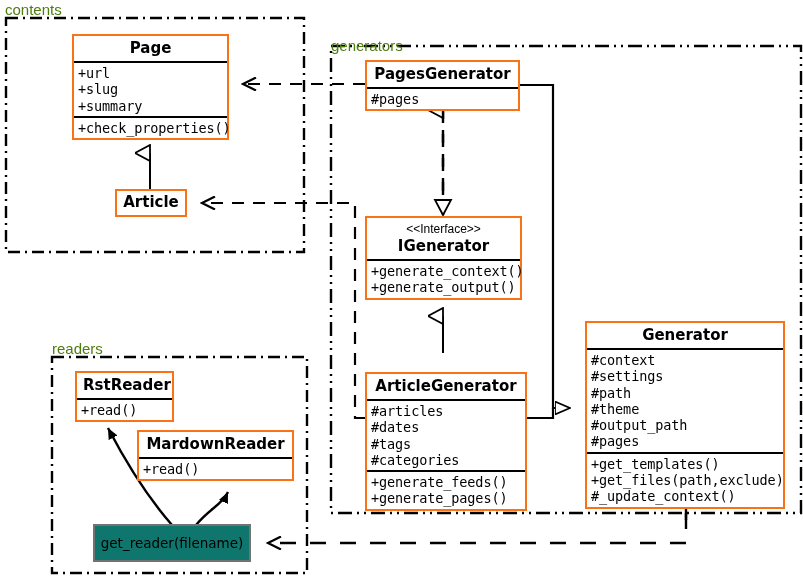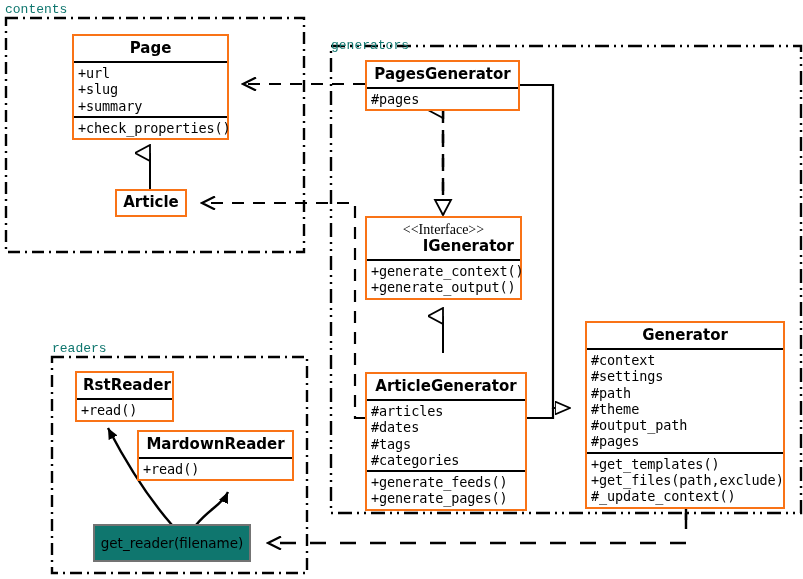--- a/index.html
+++ b/index.html
@@ -23,47 +23,47 @@
   }
   #svg-layer {
     position: absolute;
     left: 0; top: 0;
     width: 803px;
     height: 579px;
     pointer-events: none;
   }
   .package-label {
     position: absolute;
-    font-family: Liberation Mono, monospace;
-    font-size: 13px;
+    font-family: Liberation Sans, sans-serif;
+    font-size: 15px;
     line-height: 15px;
-    color: #0f766e;
+    color: #4d7c0f;
     white-space: nowrap;
   }
 
   
   .uml-class {
     position: absolute;
     background: #ffffff;
     border: 2px solid #f97316;
     box-sizing: border-box;
   }
   .uml-name {
     font-family: "DejaVu Sans", sans-serif;
     font-weight: bold;
     font-size: 15px;
     text-align: center;
     padding: 4px 6px 5px 6px;
     line-height: 16px;
     white-space: nowrap;
   }
   .uml-stereotype {
-    font-family: Liberation Serif, serif;
+    font-family: Liberation Sans, sans-serif;
     font-weight: normal;
-    font-size: 14px;
+    font-size: 12px;
     text-align: center;
     line-height: 15px;
     padding-top: 4px;
     white-space: nowrap;
   }
   .uml-stereotype + .uml-name {
     padding-top: 0px;
   }
   .uml-compartment {
     border-top: 2px solid #000000;
@@ -169,21 +169,21 @@
 
   <div class="uml-class" style="left:365px; top:60px; width:155px;">
     <div class="uml-name">PagesGenerator</div>
     <div class="uml-compartment">
       <div class="uml-member">#pages</div>
     </div>
   </div>
 
   <div class="uml-class" style="left:365px; top:216px; width:157px;">
     <div class="uml-stereotype">&lt;&lt;Interface&gt;&gt;</div>
-    <div class="uml-name" style="padding-top:1px;text-align:right;">IGenerator</div>
+    <div class="uml-name" style="padding-top:1px;">IGenerator</div>
     <div class="uml-compartment">
       <div class="uml-member">+generate_context()</div>
       <div class="uml-member">+generate_output()</div>
     </div>
   </div>
 
   <div class="uml-class" style="left:365px; top:372px; width:162px;">
     <div class="uml-name">ArticleGenerator</div>
     <div class="uml-compartment">
       <div class="uml-member">#articles</div>

